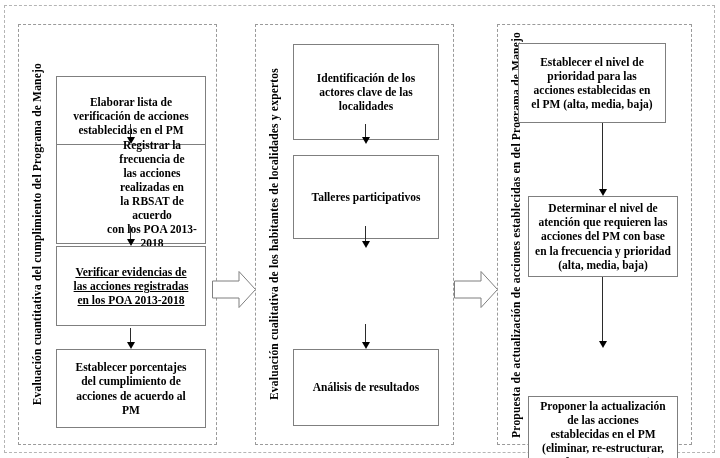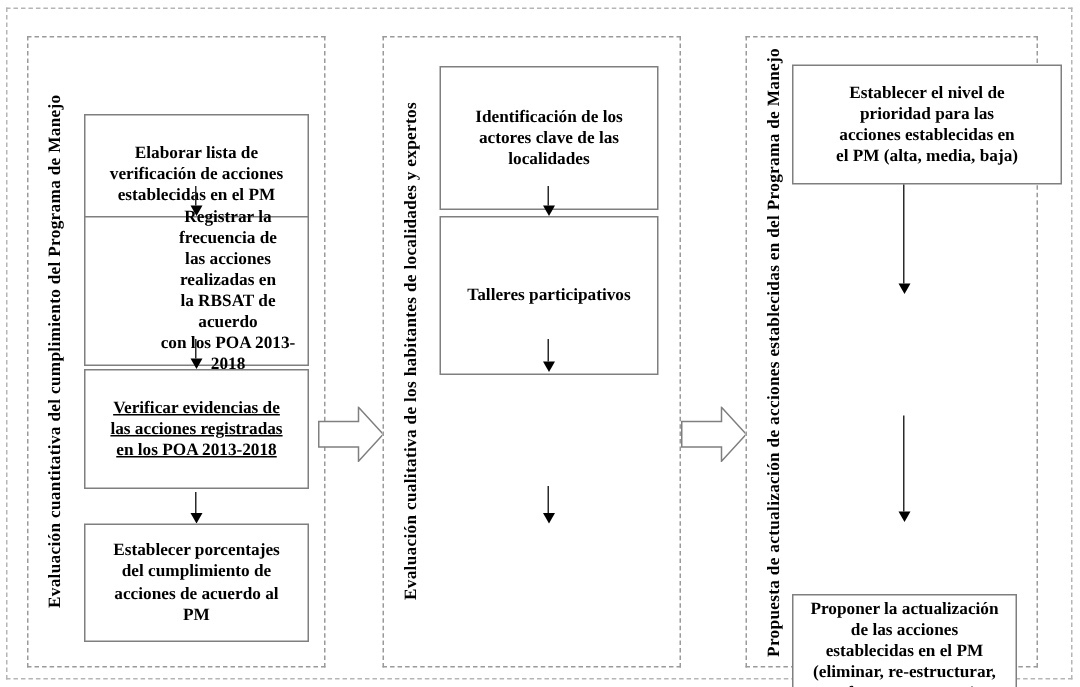--- a/index.html
+++ b/index.html
@@ -94,47 +94,53 @@
     <div class="vlabel">
       <span>Evaluación cualitativa de los habitantes de localidades y expertos</span>
     </div>
     <div class="fbox" style="left:37px; top:19px;  width:146px; height:96px;">Identificación de los
 actores clave de las
 localidades</div>
     <div class="connector" style="left:105px; top:99px;  height:20px;">
         <div class="cline"></div>
         <div class="chead"></div>
       </div>
-    <div class="fbox" style="left:37px; top:119px; width:146px; height:106px;">Talleres participativos</div>
+    <div class="fbox" style="left:37px; top:130px; width:146px; height:84px;">Talleres participativos</div>
     <div class="connector" style="left:105px; top:201px; height:22px;">
         <div class="cline"></div>
         <div class="chead"></div>
       </div>
     <div class="connector" style="left:105px; top:299px; height:25px;">
         <div class="cline"></div>
         <div class="chead"></div>
       </div>
+    <div class="fbox" style="left:37px; top:324px; width:146px; height:77px;">Análisis de resultados</div>
   </section>
 
   <svg class="big-arrow" style="left:454px; top:271px;" width="44" height="37" viewBox="0 0 44 37">
     <polygon points="0.5,10 27,10 27,0.5 43.5,18.5 27,36.5 27,27 0.5,27" fill="#ffffff" stroke="#7f7f7f" stroke-width="1"></polygon>
   </svg>
 
   <section class="panel panel-3">
     <div class="vlabel">
       <span>Propuesta de actualización de acciones establecidas en del Programa de Manejo</span>
     </div>
-    <div class="fbox" style="left:30px; top:18px;  width:180px; height:80px;">Establecer el nivel de
+    <div class="fbox" style="left:20px; top:18px;  width:148px; height:80px;">Establecer el nivel de
 prioridad para las
 acciones establecidas en
 el PM (alta, media, baja)</div>
     <div class="connector" style="left:100px; top:98px;  height:73px;">
         <div class="cline"></div>
         <div class="chead"></div>
       </div>
+    <div class="fbox" style="left:30px; top:171px; width:150px; height:81px;">Determinar el nivel de
+atención que requieren las
+acciones del PM con base
+en la frecuencia y prioridad
+(alta, media, baja)</div>
     <div class="connector" style="left:100px; top:252px; height:71px;">
         <div class="cline"></div>
         <div class="chead"></div>
       </div>
     <div class="fbox" style="left:30px; top:323px; width:150px; height:76px;margin-top:48px;">Proponer la actualización
 de las acciones
 establecidas en el PM
 (eliminar, re-estructurar,
 reforzar, mantener)</div>
   </section>

